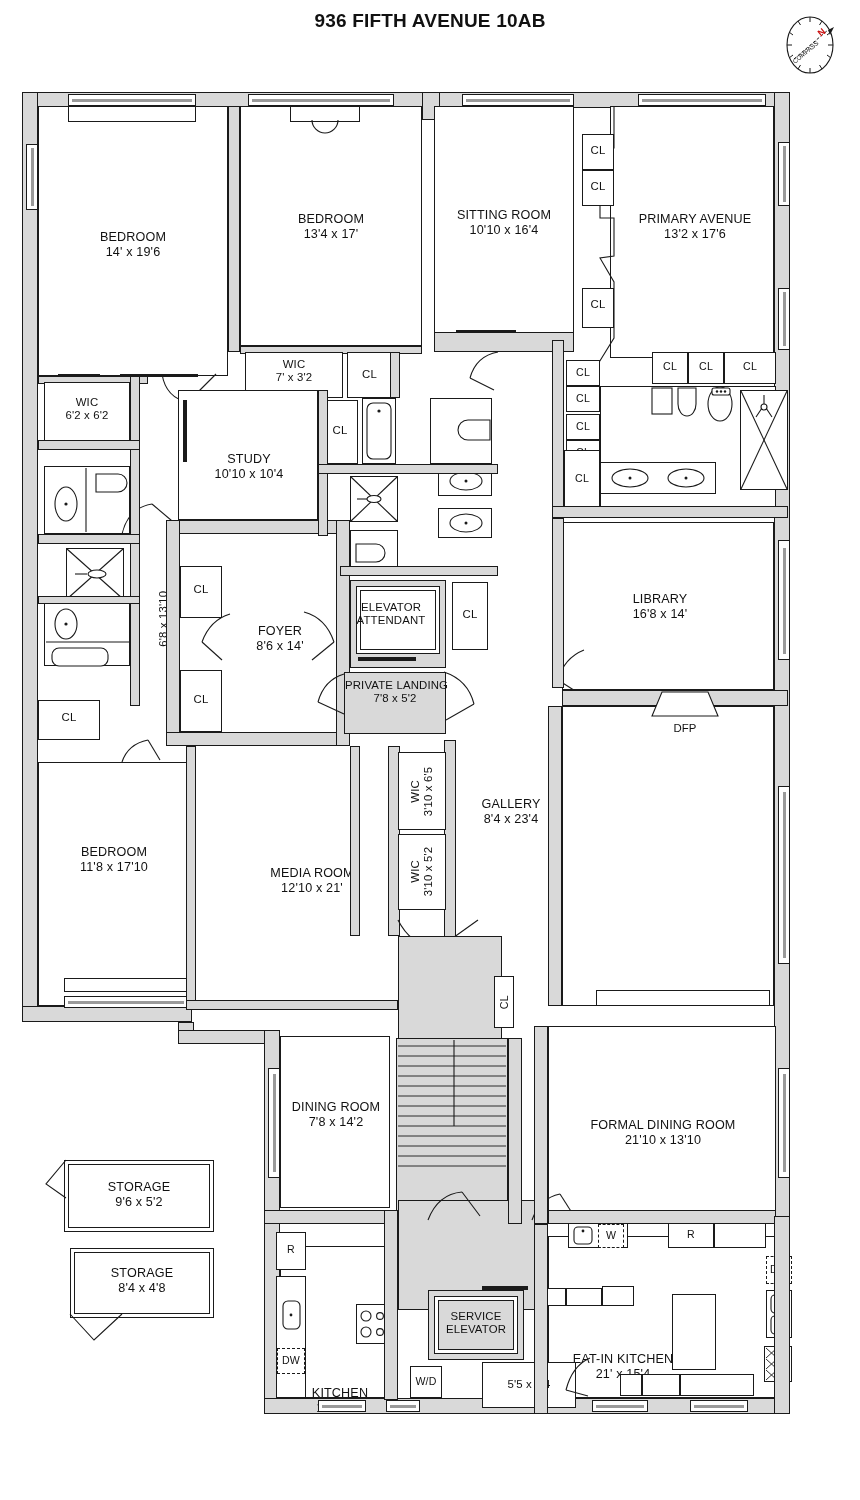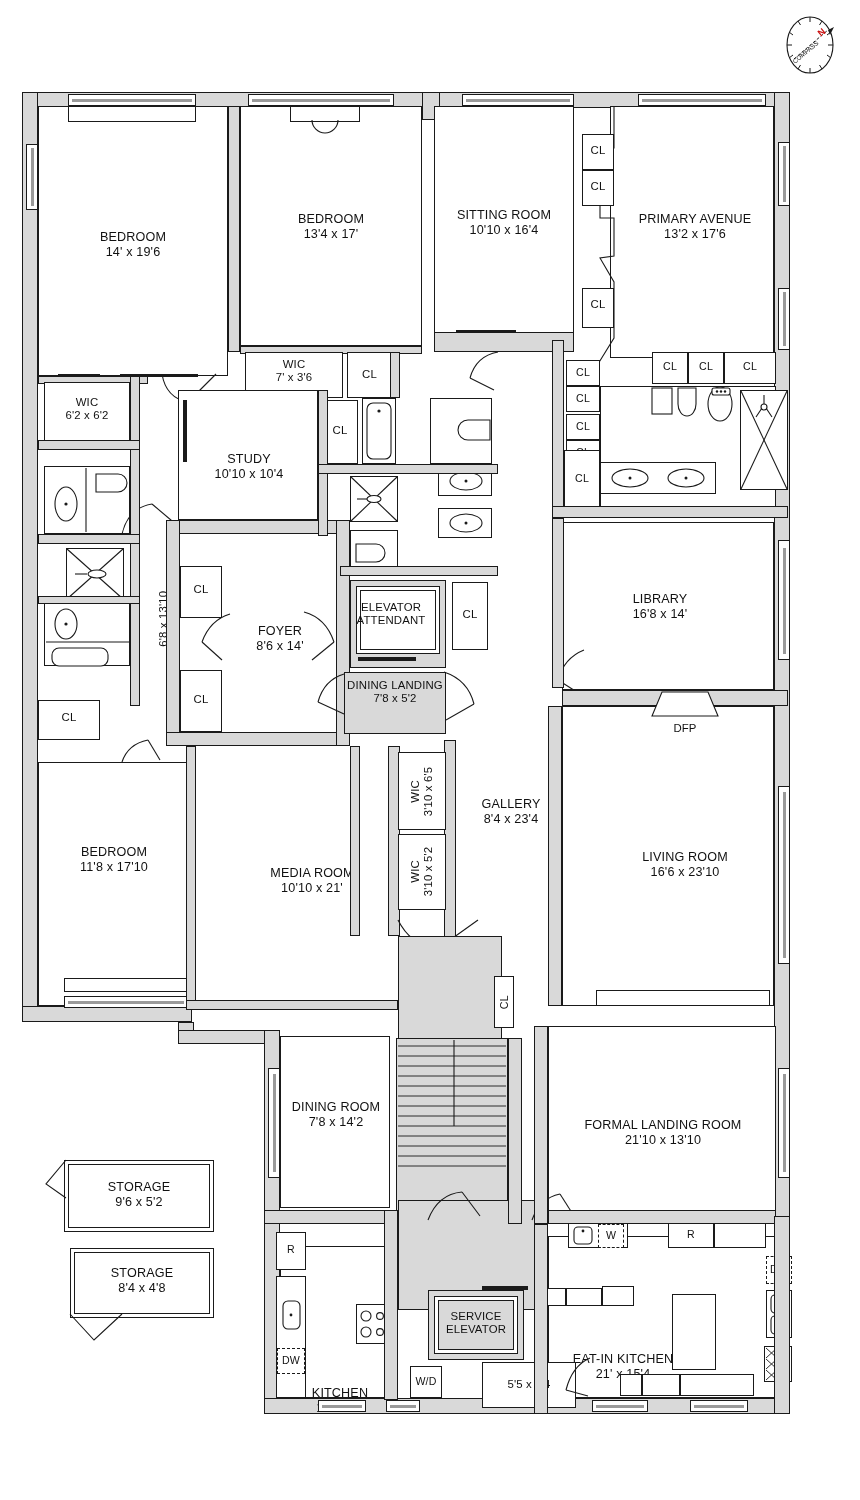--- a/index.html
+++ b/index.html
@@ -44,20 +44,21 @@
 
   svg{display:block;overflow:visible;}
   .st{fill:none;stroke:#1a1a1a;stroke-width:1.1;}
   .stf{fill:#ffffff;stroke:#1a1a1a;stroke-width:1.1;}
 </style>
 </head>
 <body>
 
 <div id="page">
 
+  <div class="title">936 FIFTH AVENUE 10AB</div>
 
   <div class="compass">
     <svg width="58" height="62" viewBox="0 0 58 62">
       <ellipse cx="29" cy="31" rx="23" ry="28" fill="#fff" stroke="#1a1a1a" stroke-width="1.1"></ellipse>
       <g stroke="#1a1a1a" stroke-width="1">
         <line x1="29" y1="3" x2="29" y2="8"></line>
         <line x1="41" y1="7" x2="38.5" y2="11"></line>
         <line x1="50" y1="18" x2="46" y2="21"></line>
         <line x1="52" y1="31" x2="47" y2="31"></line>
         <line x1="50" y1="44" x2="46" y2="41"></line>
@@ -121,21 +122,21 @@
   </svg>
   <div class="lab" style="left:251px; top:212px; width:160px;">
     <span class="nm">BEDROOM</span>
     <span class="dm">13'4 x 17'</span>
   </div>
 
   <div class="w" style="left:240px; top:346px; width:182px; height:8px;"></div>
   <div class="rm" style="left:245px; top:352px; width:98px; height:46px;"></div>
   <div class="lab sm" style="left:246px; top:358px; width:96px;">
     <span class="nm">WIC</span>
-    <span class="dm">7' x 3'6</span>
+    <span class="dm">7' x 3'2</span>
   </div>
 
   <div class="rm" style="left:347px; top:352px; width:45px; height:46px;"></div>
   <div class="lab sm" style="left:347px; top:368px; width:45px;">
       <span class="nm">CL</span>
     </div>
 
   <div class="w" style="left:422px; top:92px; width:18px; height:28px;"></div>
   <div class="rm" style="left:434px; top:106px; width:140px; height:232px;"></div>
   <div class="lab" style="left:434px; top:208px; width:140px;">
@@ -296,21 +297,21 @@
   <div class="ln" style="left:358px; top:657px; width:58px; height:4px;"></div>
 
   <div class="rm" style="left:452px; top:582px; width:36px; height:68px;"></div>
   <div class="lab sm" style="left:452px; top:608px; width:36px;">
       <span class="nm">CL</span>
     </div>
 
   <div class="gf" style="left:344px; top:672px; width:102px; height:62px;"></div>
   <div class="bx" style="left:344px; top:672px; width:102px; height:62px;background:transparent;"></div>
   <div class="lab sm" style="left:345px; top:679px; width:100px;">
-    <span class="nm">DINING LANDING</span>
+    <span class="nm">PRIVATE LANDING</span>
     <span class="dm">7'8 x 5'2</span>
   </div>
   <svg style="position:absolute;left:314px;top:672px;" width="34" height="50">
     <path class="st" d="M30 2 Q 10 8 4 30"></path>
       <line class="st" x1="4" y1="30" x2="30" y2="42"></line>
   </svg>
   <svg style="position:absolute;left:442px;top:670px;" width="36" height="56">
     <path class="st" d="M2 2 Q 26 10 32 34"></path>
       <line class="st" x1="32" y1="34" x2="4" y2="50"></line>
   </svg>
@@ -418,24 +419,20 @@
   </svg>
 
   <div class="w" style="left:562px; top:690px; width:226px; height:16px;"></div>
   <div class="rm" style="left:562px; top:706px; width:212px; height:300px;"></div>
   <svg style="position:absolute;left:650px;top:690px;" width="70" height="28">
     <path class="stf" d="M2 26 L12 2 L58 2 L68 26 Z" fill="#d9d9d9"></path>
   </svg>
   <div class="lab sm" style="left:650px; top:722px; width:70px;">
     <span class="nm">DFP</span>
   </div>
-  <div class="lab" style="left:595px; top:850px; width:180px;">
-    <span class="nm">LIVING ROOM</span>
-    <span class="dm">16'6 x 23'10</span>
-  </div>
   <div class="bx" style="left:778px; top:786px; width:12px; height:178px;"></div>
   <div class="winbar" style="left:783px; top:792px; width:2.5px; height:166px;"></div>
 
   <div class="bx" style="left:596px; top:990px; width:174px; height:16px;"></div>
 
   <div class="rm" style="left:38px; top:762px; width:150px; height:244px;"></div>
   <div class="lab" style="left:38px; top:845px; width:152px;">
     <span class="nm">BEDROOM</span>
     <span class="dm">11'8 x 17'10</span>
   </div>
@@ -443,21 +440,21 @@
   <div class="win" style="left:64px; top:996px; width:124px; height:12px;"></div>
   <div class="winbar" style="left:68px; top:1001px; width:116px; height:2.5px;"></div>
   <svg style="position:absolute;left:120px;top:738px;" width="44" height="28">
     <path class="st" d="M2 24 Q 8 6 28 2"></path>
       <line class="st" x1="28" y1="2" x2="40" y2="22"></line>
   </svg>
 
   <div class="w" style="left:186px; top:746px; width:10px; height:262px;"></div>
   <div class="lab" style="left:232px; top:866px; width:160px;">
     <span class="nm">MEDIA ROOM</span>
-    <span class="dm">10'10 x 21'</span>
+    <span class="dm">12'10 x 21'</span>
   </div>
   <svg style="position:absolute;left:392px;top:918px;" width="92" height="36">
     <path class="st" d="M6 2 Q 18 26 44 32"></path>
       <line class="st" x1="44" y1="32" x2="86" y2="2"></line>
   </svg>
 
   <div class="gf" style="left:398px; top:936px; width:104px; height:104px;"></div>
   <div class="bx" style="left:398px; top:936px; width:104px; height:104px;background:transparent;"></div>
   <div class="rm" style="left:494px; top:976px; width:20px; height:52px;"></div>
   <div class="lab xs rot" style="left:478px; top:996px; width:52px;">
@@ -494,21 +491,21 @@
   <div class="rm" style="left:280px; top:1036px; width:110px; height:172px;"></div>
   <div class="lab" style="left:280px; top:1100px; width:112px;white-space:normal;">
     <span class="nm">DINING ROOM</span>
     <span class="dm">7'8 x 14'2</span>
   </div>
   <div class="win" style="left:268px; top:1068px; width:12px; height:110px;"></div>
   <div class="winbar" style="left:273px; top:1074px; width:2.5px; height:98px;"></div>
 
   <div class="rm" style="left:548px; top:1026px; width:228px; height:190px;"></div>
   <div class="lab" style="left:548px; top:1118px; width:230px;">
-    <span class="nm">FORMAL LANDING ROOM</span>
+    <span class="nm">FORMAL DINING ROOM</span>
     <span class="dm">21'10 x 13'10</span>
   </div>
   <div class="bx" style="left:778px; top:1068px; width:12px; height:110px;"></div>
   <div class="winbar" style="left:783px; top:1074px; width:2.5px; height:98px;"></div>
   <svg style="position:absolute;left:530px;top:1192px;" width="46" height="32">
     <path class="st" d="M2 28 Q 10 6 30 2"></path>
       <line class="st" x1="30" y1="2" x2="44" y2="24"></line>
   </svg>
 
   <div class="rm" style="left:548px; top:1236px; width:228px; height:162px;"></div>

